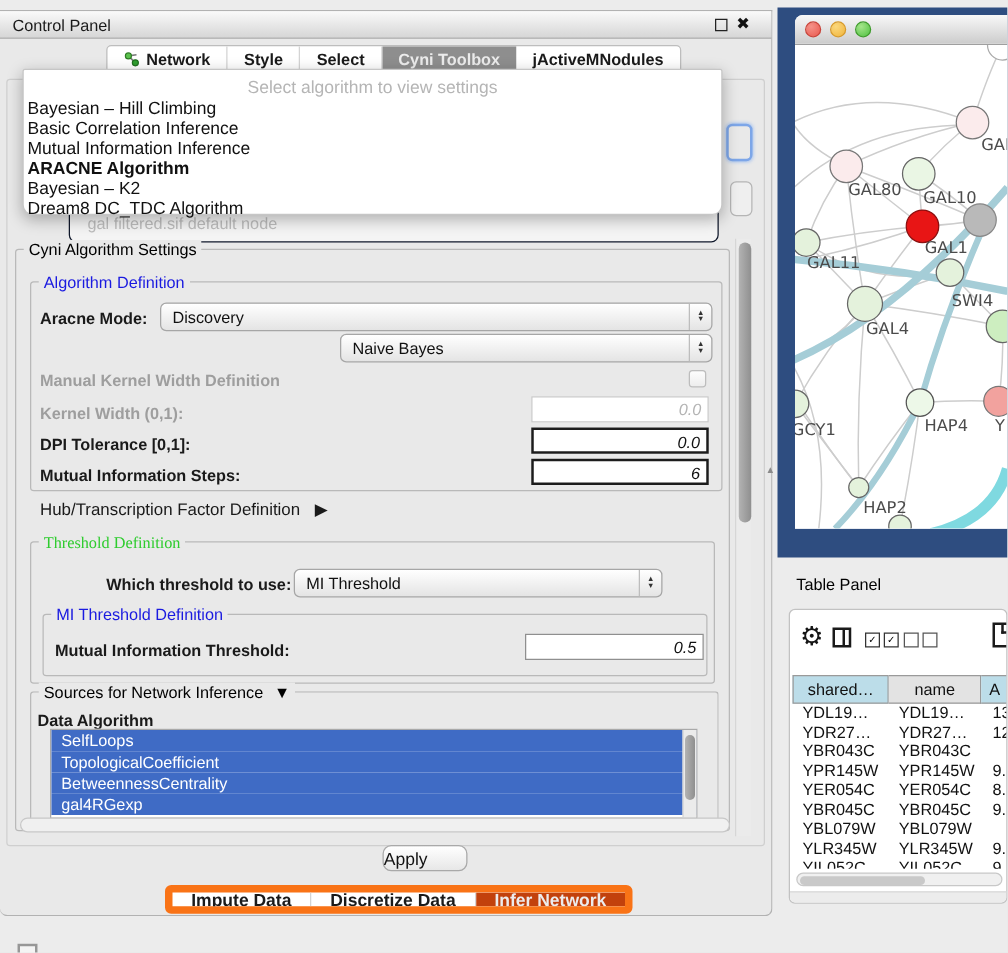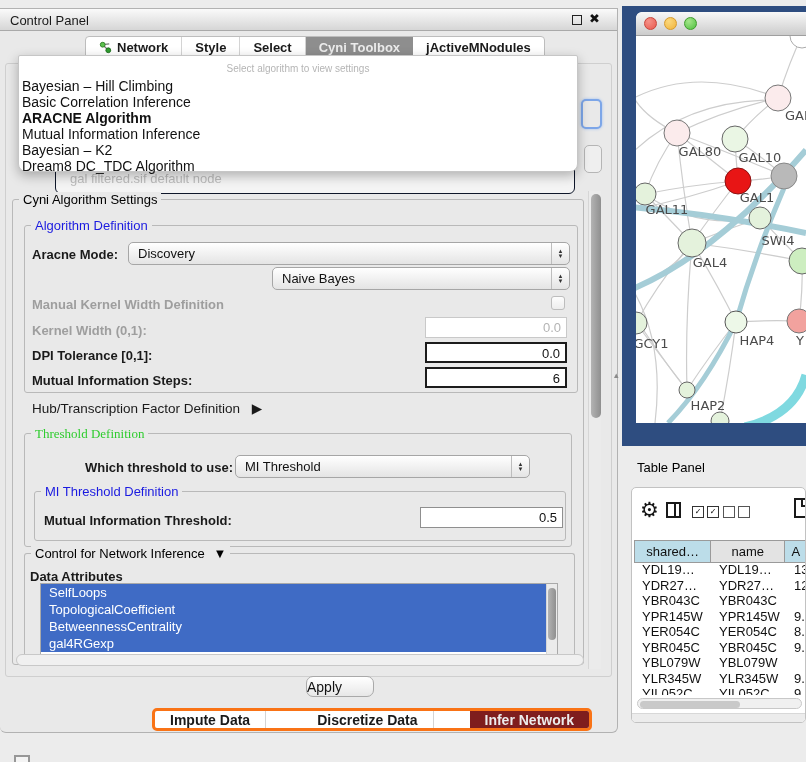--- a/index.html
+++ b/index.html
@@ -29,62 +29,62 @@
       border:1px solid #0f172a;border-radius:6px;color:#bcbcbc;font-size:13px;
       padding:9px 0 0 14px;overflow:hidden;}
   .frag-blue{left:581px;top:90px;width:21px;height:30px;border:2px solid #7da6e8;
       border-radius:5px;background:#e9e9e9;box-shadow:0 0 3px #9cbdf0;}
   .frag-gray{left:584px;top:136px;width:18px;height:28px;border:1px solid #b5b5b5;
       border-radius:5px;background:#efefef;}
   
   .popup{left:18px;top:47px;width:560px;height:117px;background:#fff;
       border:1px solid #c6c6c6;border-radius:2px 2px 8px 8px;
       box-shadow:0 4px 12px rgba(0,0,0,.28);padding-top:4px;z-index:30;}
-  .popup-prompt{text-align:center;color:#b5b5b5;font-size:10px;height:18px;line-height:18px;}
+  .popup-prompt{text-align:center;color:#b5b5b5;font-size:14px;height:18px;line-height:18px;}
   .popup-item{font-size:14px;line-height:16px;height:16px;padding-left:3px;color:#111;white-space:nowrap;}
   .popup-item.bold{font-weight:bold;}
   
   .gbox{border:1px solid #b9b9b9;border-radius:3px;background:transparent;}
   .gtitle{position:absolute;top:-8px;left:6px;background:#e9e9e9;padding:0 4px;
       font-size:13px;white-space:nowrap;}
   .blue-t{color:#1a1ae0;} .green-t{color:#2ecc2e;font-family:Liberation Serif, serif;}
   .lbl{font-size:13px;font-weight:bold;color:#1a1a1a;white-space:nowrap;}
   .lbl.dis{color:#9e9e9e;}
   
   .combo{height:23px;background:linear-gradient(#ffffff,#e4e4e4);
       border:1px solid #a6a6a6;border-radius:5px;display:flex;align-items:center;}
   .combo-text{flex:1;font-size:13px;padding-left:9px;color:#111;white-space:nowrap;overflow:hidden;}
   .combo-step{width:17px;height:100%;border-left:1px solid #bdbdbd;display:flex;
       flex-direction:column;align-items:center;justify-content:center;color:#333;}
   .combo-step span{font-size:6px;line-height:5px;}
   
   .field{height:21px;background:#fff;font-size:13px;text-align:right;
-      padding:2px 5px 0 0;color:#111;border:2px solid #1c1c1c;}
+      padding:2px 5px 0 0;color:#111;border:2px solid #1c1c1c;font-style:italic;}
   .field.thin{border:1px solid #8f8f8f;}
   .field.dis{border:1px solid #c9c9c9;color:#b4b4b4;}
   .checkbox{width:14px;height:14px;border:1px solid #bdbdbd;border-radius:3px;
       background:linear-gradient(#fdfdfd,#ededed);}
   
   .attr-list{left:40px;top:574px;width:518px;height:72px;background:#fff;
       border:1px solid #a9a9a9;overflow:hidden;}
   .attr-item{height:17px;line-height:17px;font-size:13px;padding-left:8px;color:#111;}
   .attr-item.sel{background:#3f6bc5;color:#fff;}
   
   .vtrack{background:#ebebeb;border-left:1px solid #d6d6d6;}
   .vthumb{background:linear-gradient(90deg,#b3b3b3,#8f8f8f);border-radius:5px;}
   .hbar{background:#f0f0f0;border:1px solid #c8c8c8;border-radius:7px;}
   
   .btn{background:linear-gradient(#ffffff,#e7e7e7);border:1px solid #a9a9a9;
       border-radius:7px;font-size:14px;color:#111;text-align:left;margin-left:36px;}
-  .btabbar{left:152px;top:699px;height:23px;display:flex;background:#fff;
-      border:3px solid #f97316;border-radius:5px;overflow:hidden;gap:36px;}
+  .btabbar{left:132px;top:699px;height:23px;display:flex;background:#fff;
+      border:6px solid #f97316;border-radius:5px;overflow:hidden;}
   .btab{display:flex;align-items:center;padding:0 15px;font-size:14px;font-weight:bold;
       color:#1a1a1a;border-right:1px solid #d4d4d4;white-space:nowrap;}
   .btab:last-child{border-right:none;}
-  .btab.active{background:#7f1d1d;color:#ececec;}
+  .btab.active{background:#c2410c;color:#ececec;}
   
   .netframe{left:622px;top:6px;width:184px;height:440px;background:#2e4d80;}
   .macwin{left:636px;top:12px;width:170px;height:411px;background:#fff;border-radius:6px 0 0 0;overflow:hidden;}
   .mactitle{left:0;top:0;width:100%;height:24px;background:linear-gradient(#f8f8f8,#cccccc);
       border-bottom:1px solid #9f9f9f;border-radius:6px 0 0 0;}
   .tl{width:13px;height:13px;border-radius:50%;top:5px;}
   .netcanvas{left:0;top:24px;width:170px;height:387px;background:#fff;overflow:hidden;}
   
   .tp-title{left:637px;top:460px;font-size:13px;color:#000000;}
   .tp-box{left:631px;top:487px;width:175px;height:236px;background:#fff;
@@ -185,25 +185,25 @@
       </span>
   </div>
   <div class="abs gbox" style="left:34px;top:482px;width:532px;height:50px;">
     <span class="gtitle blue-t">MI Threshold Definition</span>
   </div>
   <div class="abs lbl" style="left:44px;top:504px;">Mutual Information Threshold:</div>
   <div class="abs field thin" style="left:420px;top:498px;width:143px;">0.5</div>
 
   <div class="abs gbox" style="left:24px;top:544px;width:551px;height:112px;border-bottom:none;">
     <span class="gtitle">
-      <span>Control for Network Inference</span>
+      <span>Sources for Network Inference</span>
       <span style="margin-left:5px;">▼</span>
     </span>
   </div>
-  <div class="abs lbl" style="left:30px;top:560px;">Data Attributes</div>
+  <div class="abs lbl" style="left:30px;top:560px;">Data Algorithm</div>
   <div class="abs attr-list" id="attr-list">
       <div class="attr-item sel">SelfLoops</div>
       <div class="attr-item sel">TopologicalCoefficient</div>
       <div class="attr-item sel">BetweennessCentrality</div>
       <div class="attr-item sel">gal4RGexp</div>
     </div>
   <div class="abs vtrack" style="left:546px;top:575px;width:11px;height:70px;">
     <div class="vthumb" style="position:absolute;left:1px;top:4px;width:8px;height:52px;"></div>
   </div>
 
@@ -369,20 +369,20 @@
     <div style="position:absolute;left:2px;top:1.5px;width:100px;height:7px;background:#c9c9c9;border-radius:4px;"></div>
   </div>
   <div class="abs" style="left:0;top:225px;width:175px;height:11px;background:#ececec;border-top:1px solid #d8d8d8;"></div>
 </div>
 
 <div class="abs popup" style="top:55px;">
   <div class="popup-prompt">Select algorithm to view settings</div>
   <div id="popup-items">
       <div class="popup-item">Bayesian – Hill Climbing</div>
       <div class="popup-item">Basic Correlation Inference</div>
+      <div class="popup-item">Mutual Information Inference</div>
       <div class="popup-item bold">ARACNE Algorithm</div>
-      <div class="popup-item">Mutual Information Inference</div>
       <div class="popup-item">Bayesian – K2</div>
       <div class="popup-item">Dream8 DC_TDC Algorithm</div>
     </div>
 </div>
 
 <div class="abs frag-bl"></div>
 
 </body></html>

